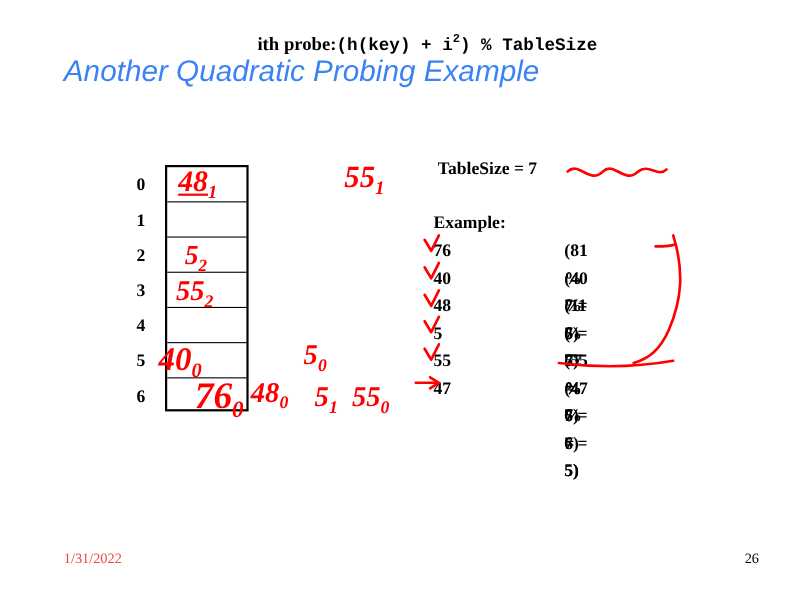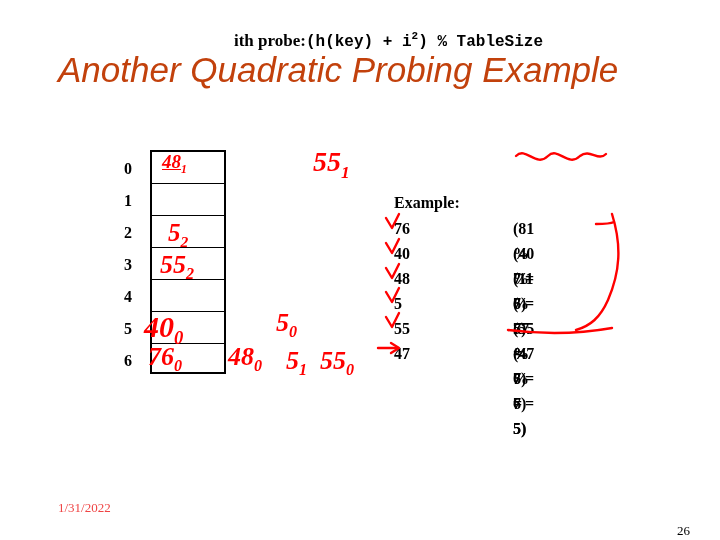--- a/index.html
+++ b/index.html
@@ -41,24 +41,24 @@
   .formula .sup {
     font-size: 11px;
     vertical-align: super;
   }
 
   
   .title {
     position: absolute;
     top: 50px;
     left: 58px;
-    font-size: 35px;
+    font-size: 27px;
     font-style: italic;
     font-weight: normal;
-    color: #c2410c;
+    color: #3b82f6;
     font-family: "Liberation Sans", sans-serif;
   }
 
   
   .table-wrap {
     position: absolute;
     left: 150px;
     top: 150px;
     width: 76px;
     height: 224px;
@@ -147,21 +147,20 @@
     color: #ef4444;
     font-family: "Liberation Serif", serif;
   }
   .pagenum {
     position: absolute;
     right: 30px;
     top: 500px;
     font-size: 13px;
     color: #000;
     font-family: "Liberation Serif", serif;
-    margin-top: 23px;
   }
 
   svg.annot {
     position: absolute;
     left: 0;
     top: 0;
     width: 720px;
     height: 540px;
     pointer-events: none;
   }
@@ -188,32 +187,33 @@
   <div class="table-wrap">
     <div class="cell"></div>
     <div class="cell"></div>
     <div class="cell"></div>
     <div class="cell"></div>
     <div class="cell"></div>
     <div class="cell"></div>
     <div class="cell last"></div>
   </div>
 
-  <div class="hand" style="left:162px; top:152px; font-size:19px;text-decoration:underline;"><span>48</span><span class="sub">1</span></div>
+  <div class="hand" style="left:162px; top:152px; font-size:27px;text-decoration:underline;"><span>48</span><span class="sub">1</span></div>
   <div class="hand" style="left:168px; top:220px; font-size:25px;"><span>5</span><span class="sub">2</span></div>
   <div class="hand" style="left:160px; top:252px; font-size:26px;"><span>55</span><span class="sub">2</span></div>
   <div class="hand" style="left:144px; top:312px; font-size:30px;"><span>40</span><span class="sub">0</span></div>
-  <div class="hand" style="left:148px; top:344px; font-size:26px;"><span>76</span><span class="sub">0</span></div>
+  <div class="hand" style="left:177px; top:344px; font-size:34px;"><span>76</span><span class="sub">0</span></div>
 
   <div class="hand" style="left:313px; top:148px; font-size:28px;"><span>55</span><span class="sub">1</span></div>
   <div class="hand" style="left:276px; top:310px; font-size:26px;"><span>5</span><span class="sub">0</span></div>
   <div class="hand" style="left:228px; top:344px; font-size:26px;"><span>48</span><span class="sub">0</span></div>
   <div class="hand" style="left:286px; top:348px; font-size:26px;"><span>5</span><span class="sub">1</span></div>
   <div class="hand" style="left:320px; top:348px; font-size:26px;"><span>55</span><span class="sub">0</span></div>
 
+  <div class="tablesize">TableSize = 7</div>
   <div class="insert-label">Example:</div>
 
   <div class="insert-list">
     <div class="irow">
       <span class="ival">76</span>
       <span class="icalc">(81 % 7 = 6)</span>
     </div>
     <div class="irow">
       <span class="ival">40</span>
       <span class="icalc">(40 % 7 = 5)</span>

